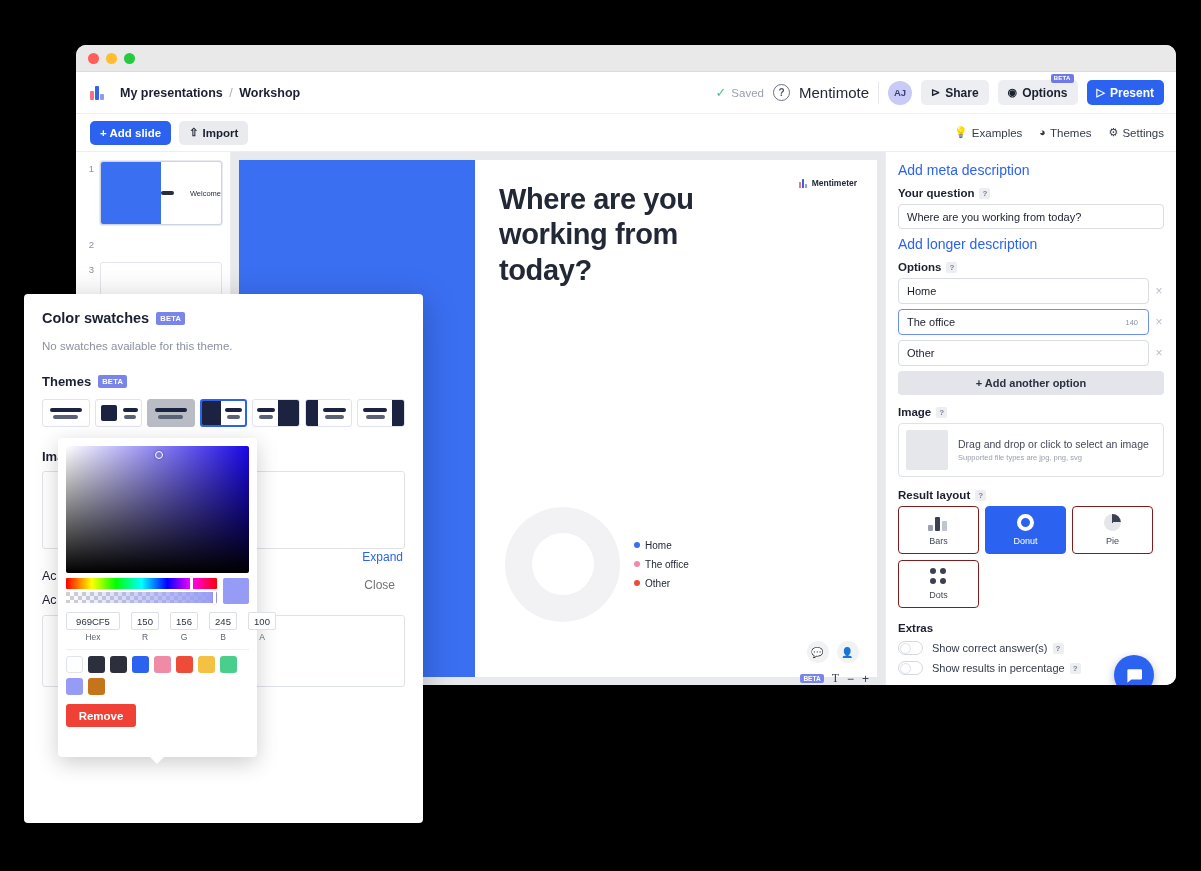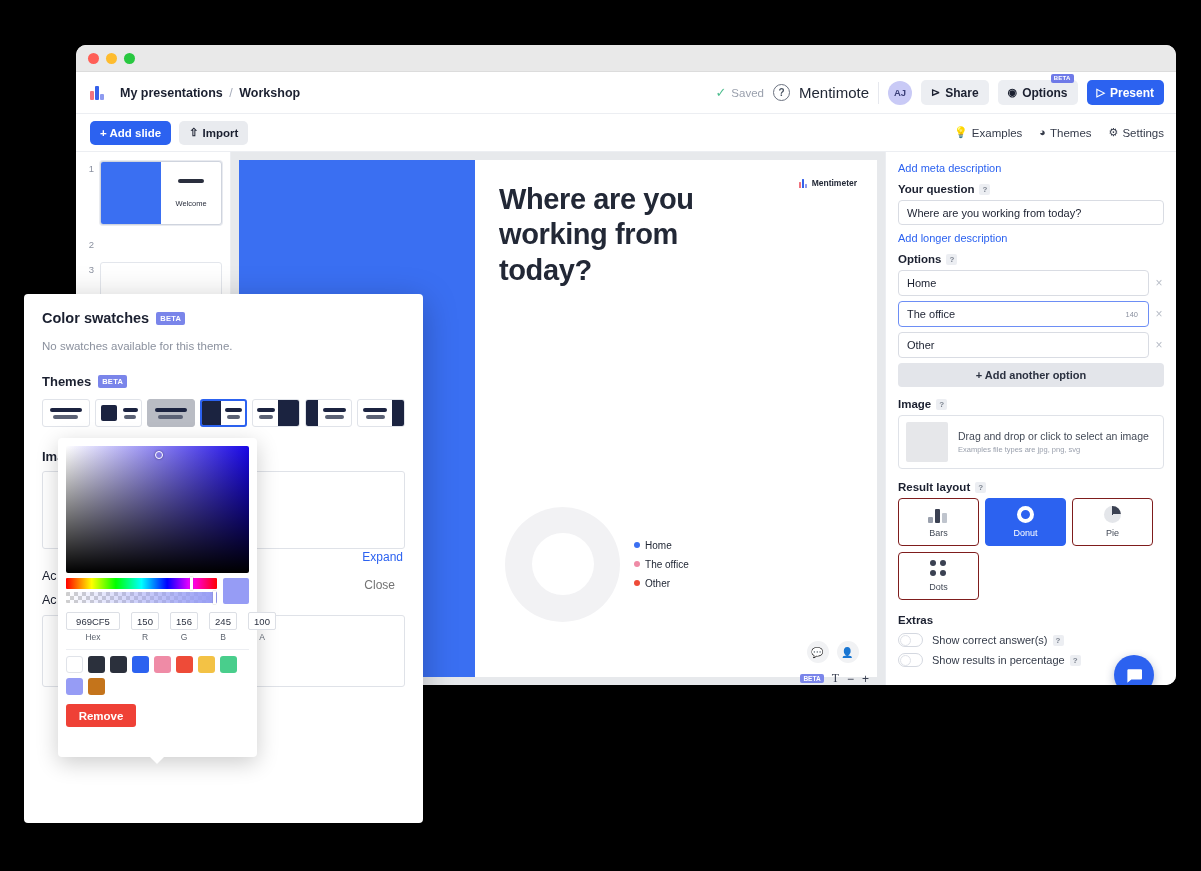--- a/index.html
+++ b/index.html
@@ -98,21 +98,21 @@
   }
   .slide-item { display:flex; gap:6px; padding: 0 8px 12px 8px; }
   .slide-num { font-size:9.5px; color:#8b91a0; width:10px; text-align:right; padding-top:2px; }
   .slide-thumb {
     flex:1; height:64px; border:1px solid #e3e6ec; border-radius:3px;
     background:#fff; overflow:hidden; display:flex;
   }
   .slide-thumb.active { border:1.5px solid #cfd4de; box-shadow:0 0 0 1px #e9ebf0; }
   .th-left-blue { width:50%; background:#3a6ff2; }
   .th-right {
-    width:50%; display:flex;flex-direction:column;align-items:center;justify-content:center;gap:16px;
+    width:50%; display:flex;flex-direction:row;align-items:center;justify-content:center;gap:16px;
   }
   .th-bar { width:26px;height:4px;border-radius:2px;background:#2a2f3e; }
   .th-label { font-size:7.5px;color:#2a2f3e; }
   .th-center {
     width:100%;display:flex;flex-direction:column;align-items:center;justify-content:center;gap:4px;
   }
   .th-doc {
     width:14px;height:17px;background:#3b4152;border-radius:2px;position:relative;
   }
   .th-doc::after{
@@ -177,21 +177,21 @@
   #panel-tabs { display:flex; border-bottom:1px solid #eceef2; height:30px; }
   .ptab {
     flex:1; display:flex;align-items:center;justify-content:center;
     font-size:11.5px;color:#49505f;cursor:pointer;position:relative;
   }
   .ptab.active { color:#1b2030; font-weight:600; }
   .ptab.active::after{
     content:"";position:absolute;left:12px;right:12px;bottom:-1px;height:2px;background:#2c62f0;
   }
   #panel-body { padding: 10px 12px; }
-  .plink { font-size:11px; color:#2c62f0; margin-bottom:9px; cursor:pointer; }
+  .plink { font-size:14px; color:#2c62f0; margin-bottom:9px; cursor:pointer; }
   .plabel { font-size:11.5px;color:#1b2030;font-weight:600;display:flex;align-items:center;gap:5px;margin-bottom:5px; }
   .qmark {
     background:#eceef2;color:#7c838f;font-size:8px;font-weight:700;
     width:11px;height:11px;border-radius:2px;display:flex;align-items:center;justify-content:center;
   }
   .pinput {
     width:100%;height:25px;border:1px solid #d9dce3;border-radius:4px;
     font-size:11px;color:#1b2030;padding:0 8px;background:#fff;
     font-family:"Liberation Sans",sans-serif; outline:none;
   }
@@ -517,21 +517,21 @@
         <button id="add-option">+ Add another option</button>
 
         <div class="plabel">
           <span>Image</span>
           <span class="qmark">?</span>
         </div>
         <div id="dropzone">
           <div id="dz-thumb"></div>
           <div>
             <div id="dz-main">Drag and drop or click to select an image</div>
-            <div id="dz-sub">Examples file types are jpg, png, svg</div>
+            <div id="dz-sub">Supported file types are jpg, png, svg</div>
           </div>
         </div>
 
         <div class="plabel">
           <span>Result layout</span>
           <span class="qmark">?</span>
         </div>
         <div id="layout-grid">
           <div class="lcard">
             <span class="ic-bars">

